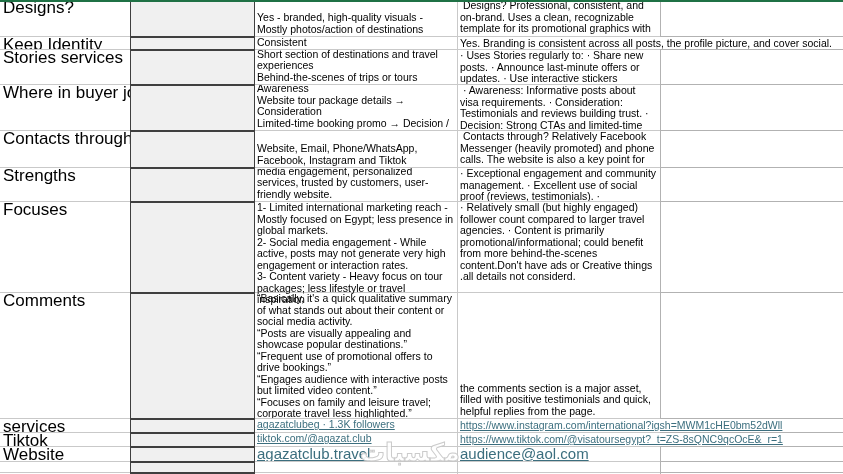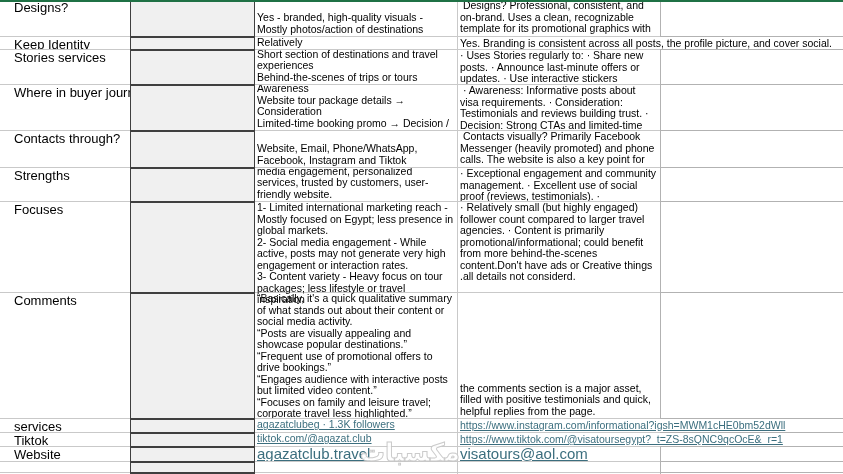--- a/index.html
+++ b/index.html
@@ -9,21 +9,21 @@
   }
   .topbar{position:absolute;left:0;top:0;width:843px;height:2px;background:#1f7145;z-index:10;}
   .grid{
     position:absolute;left:0;top:0;width:843px;height:481px;
     display:grid;
     grid-template-columns:130px 125px 202px 203px 183px;
     grid-template-rows:37px 13px 35px 46px 37px 34px 91px 126px 14px 14px 15px 11px 12px;
   }
   .row{display:contents;}
   .cell{font-size:10.5px;line-height:11.5px;color:#000;box-sizing:border-box;}
-  .a{border-bottom:1px solid #c9c9c9;padding:2px 2px 0 14px;font-size:13px;overflow:hidden;white-space:nowrap;}
+  .a{border-bottom:1px solid #c9c9c9;padding:2px 2px 0 3px;font-size:17px;overflow:hidden;white-space:nowrap;}
   .b{background:#f0f0f0;border:1px solid #3f3f3f;cursor:cell;}
   .c,.d{
     border-bottom:1px solid #c9c9c9;padding:0 3px 1px 2px;
     display:flex;flex-direction:column;justify-content:flex-end;
     overflow:hidden;white-space:pre-wrap;word-break:break-word;
   }
   .d{border-left:1px solid #c9c9c9;}
   .e{border-bottom:1px solid #b2b2b2;border-left:1px solid #b2b2b2;}
   .top{justify-content:flex-start;}
   .overfl{overflow:visible;position:relative;z-index:2;}
@@ -50,21 +50,21 @@
       <div class="cell a">Designs?</div>
       <div class="cell b"></div>
       <div class="cell c">Yes - branded, high-quality visuals - Mostly photos/action of destinations</div>
       <div class="cell d top"> Designs? Professional, consistent, and on-brand. Uses a clean, recognizable template for its promotional graphics with its logo and</div>
       <div class="cell e"></div>
     </div>
 
     <div class="row">
       <div class="cell a">Keep Identity</div>
       <div class="cell b"></div>
-      <div class="cell c">Relatively</div>
+      <div class="cell c">Consistent</div>
       <div class="cell d spill"> Yes. Branding is consistent across all posts, the profile picture, and cover social.</div>
       <div class="cell e noleft"></div>
     </div>
 
     <div class="row">
       <div class="cell a">Stories services</div>
       <div class="cell b"></div>
       <div class="cell c">Short section of destinations and travel experiences
 Behind-the-scenes of trips or tours</div>
       <div class="cell d top">· Uses Stories regularly to: · Share new posts. · Announce last-minute offers or updates. · Use interactive stickers (questions, polls).</div>
@@ -78,21 +78,21 @@
 Website tour package details → Consideration
 Limited-time booking promo → Decision /</div>
       <div class="cell d top"> · Awareness: Informative posts about visa requirements. · Consideration: Testimonials and reviews building trust. · Decision: Strong CTAs and limited-time offers to trigger action.</div>
       <div class="cell e"></div>
     </div>
 
     <div class="row">
       <div class="cell a">Contacts through?</div>
       <div class="cell b"></div>
       <div class="cell c">Website, Email, Phone/WhatsApp, Facebook, Instagram and Tiktok</div>
-      <div class="cell d top"> Contacts visually? Primarily Facebook Messenger (heavily promoted) and phone calls. The website is also a key point for</div>
+      <div class="cell d top"> Contacts through? Relatively Facebook Messenger (heavily promoted) and phone calls. The website is also a key point for</div>
       <div class="cell e"></div>
     </div>
 
     <div class="row">
       <div class="cell a">Strengths</div>
       <div class="cell b"></div>
       <div class="cell c">Diverse travel offerings, strong social media engagement, personalized services, trusted by customers, user-friendly website.</div>
       <div class="cell d top">· Exceptional engagement and community management. · Excellent use of social proof (reviews, testimonials). · Responsive</div>
       <div class="cell e"></div>
     </div>
@@ -116,37 +116,37 @@
 “Engages audience with interactive posts but limited video content.”
 “Focuses on family and leisure travel; corporate travel less highlighted.”</div>
       <div class="cell d">the comments section is a major asset, filled with positive testimonials and quick, helpful replies from the page.</div>
       <div class="cell e"></div>
     </div>
 
     <div class="row">
       <div class="cell a">services</div>
       <div class="cell b"></div>
       <div class="cell c linkrow"><span class="link">agazatclubeg · 1.3K followers</span></div>
-      <div class="cell d linkrow overfl"><span class="link spill">https://www.instagram.com/informational?igsh=MWM1cHE0bm52dWll</span></div>
+      <div class="cell d linkrow overfl"><span class="link spill">https://www.instagram.com/international?igsh=MWM1cHE0bm52dWll</span></div>
       <div class="cell e noleft"></div>
     </div>
 
     <div class="row">
       <div class="cell a">Tiktok</div>
       <div class="cell b"></div>
       <div class="cell c linkrow"><span class="link">tiktok.com/@agazat.club</span></div>
       <div class="cell d linkrow overfl"><span class="link spill">https://www.tiktok.com/@visatoursegypt?_t=ZS-8sQNC9qcOcE&amp;_r=1</span></div>
       <div class="cell e noleft"></div>
     </div>
 
     <div class="row">
       <div class="cell a">Website</div>
       <div class="cell b"></div>
       <div class="cell c linkrow"><span class="link small">agazatclub.travel</span></div>
-      <div class="cell d linkrow"><span class="link small">visatours@aol.com</span></div>
+      <div class="cell d linkrow"><span class="link small">audience@aol.com</span></div>
       <div class="cell e"></div>
     </div>
 
     <div class="row">
       <div class="cell a"></div>
       <div class="cell b"></div>
       <div class="cell c"></div>
       <div class="cell d"></div>
       <div class="cell e"></div>
     </div>

